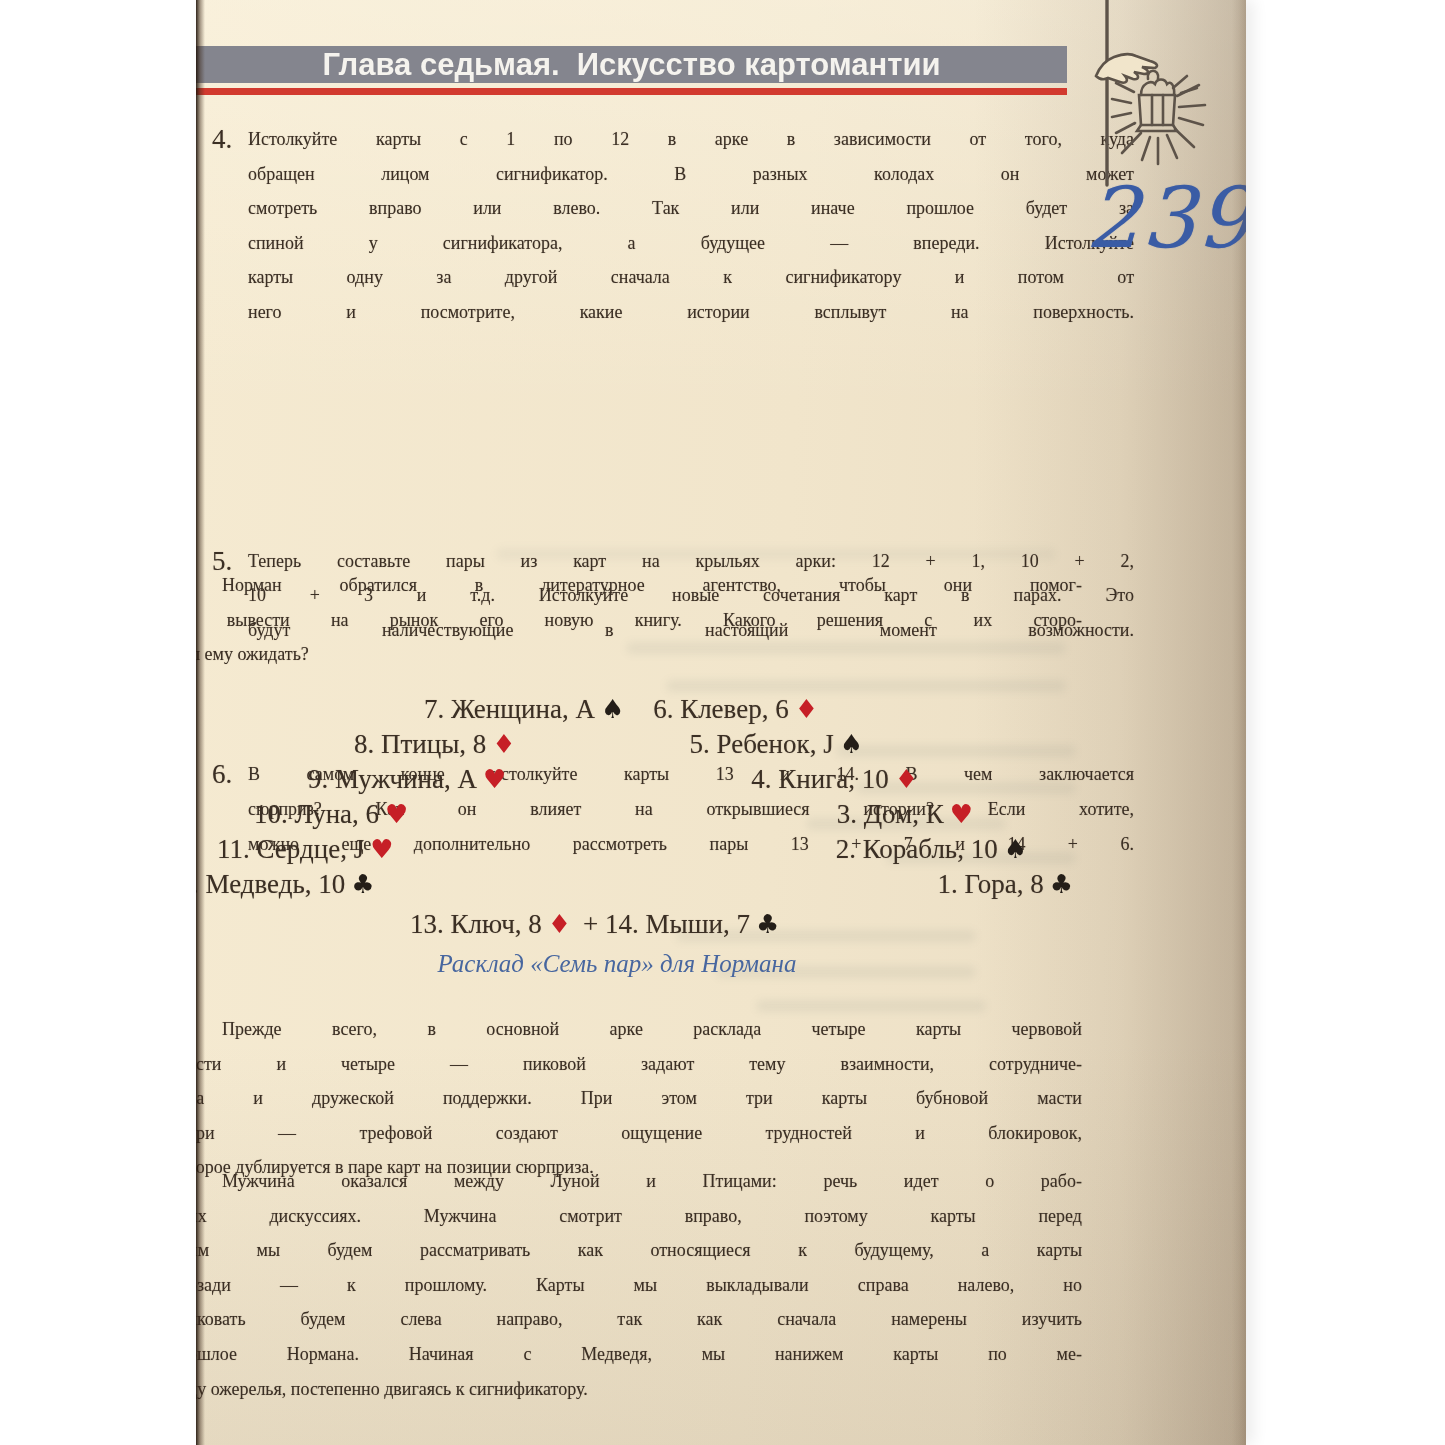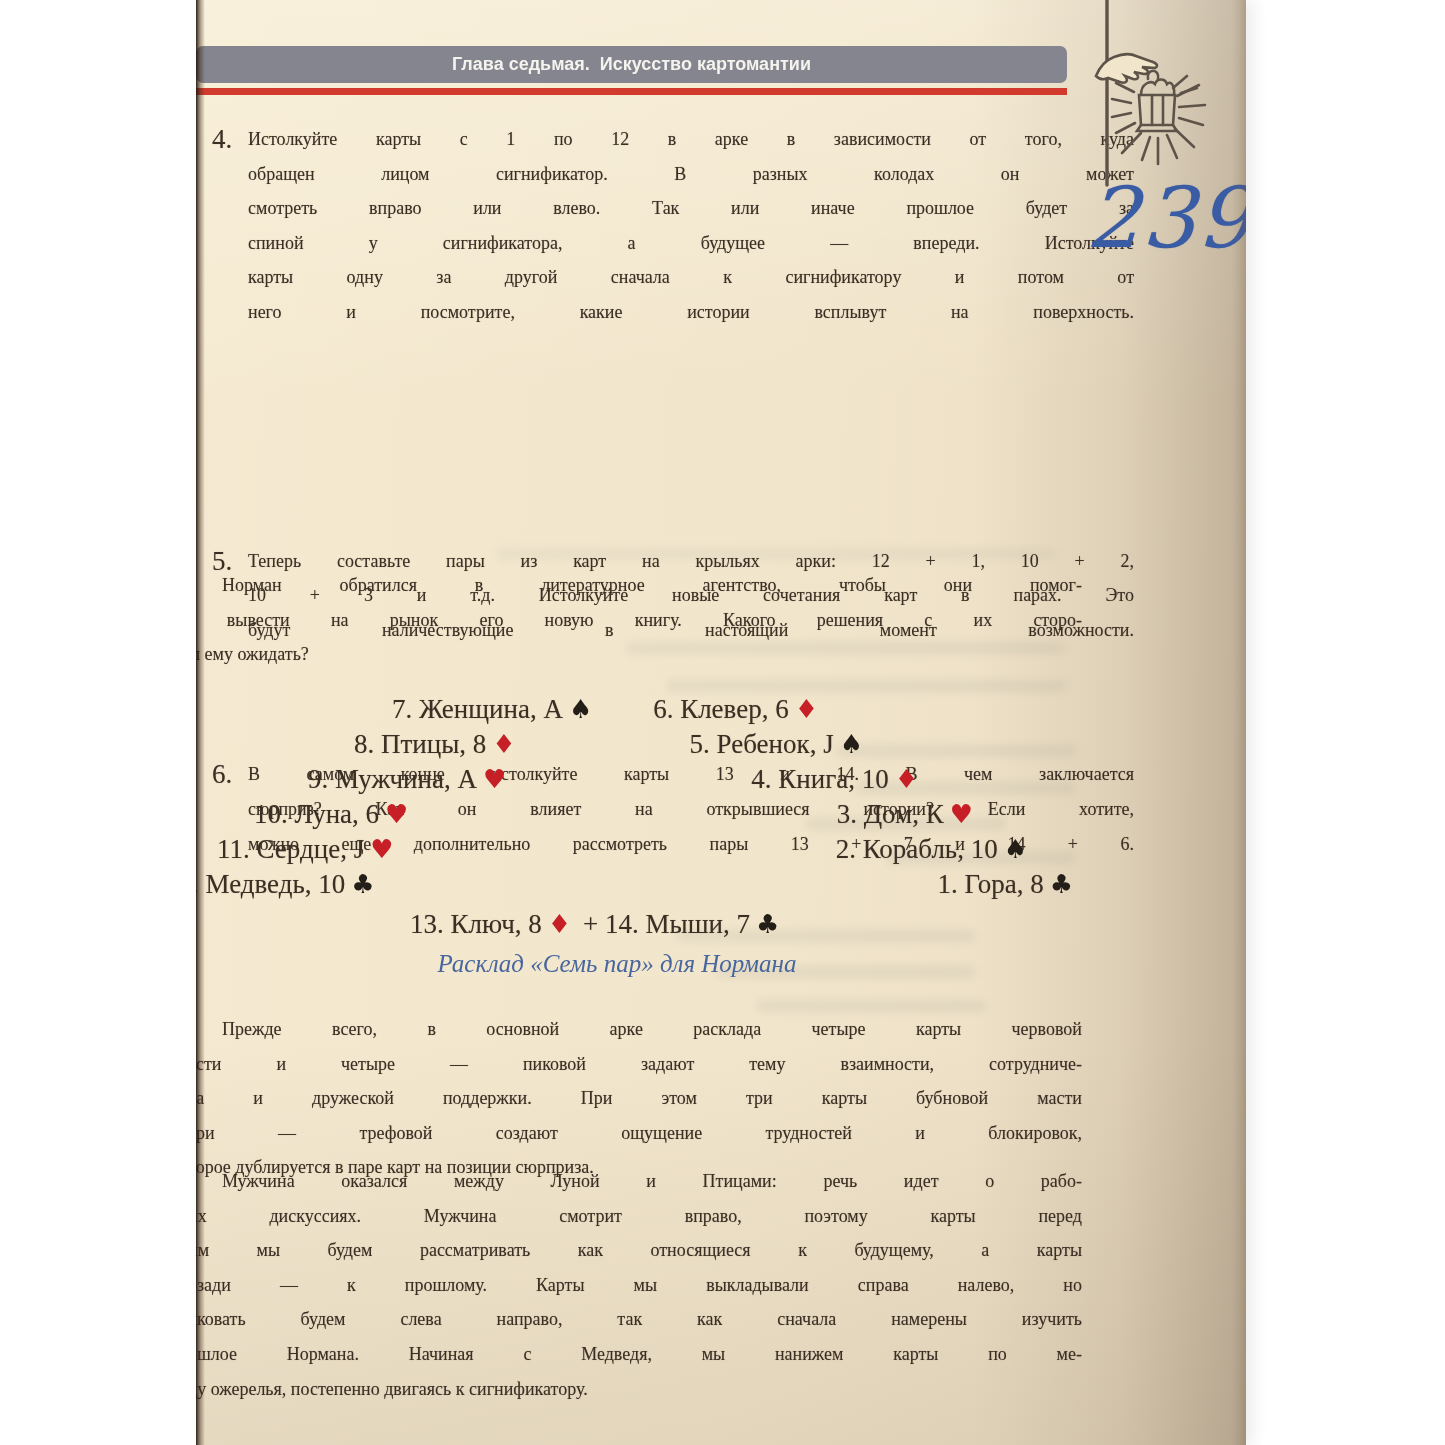--- a/index.html
+++ b/index.html
@@ -11,39 +11,39 @@
           linear-gradient(180deg, rgba(255,250,235,0.40) 0%, rgba(0,0,0,0) 28%, rgba(0,0,0,0) 72%, rgba(90,70,50,0.10) 100%),
           linear-gradient(93deg, #f5ead1 0%, #f1e5cb 55%, #ecdfc5 85%, #e7d9bf 100%);
         box-shadow: 8px 0 14px rgba(0,0,0,0.07);}
   .page::before{content:"";position:absolute;left:0;top:0;bottom:0;width:9px;z-index:9;
         background:linear-gradient(90deg, rgba(33,21,12,0.92) 0%, rgba(60,40,25,0.45) 45%, rgba(90,70,50,0) 100%);}
   .page::after{content:"";position:absolute;right:0;top:0;bottom:0;width:14px;z-index:9;
         background:linear-gradient(270deg, rgba(110,88,66,0.30), rgba(110,88,66,0.10) 55%, rgba(110,88,66,0) 100%);}
 
   .hbar{position:absolute;left:0;top:46px;width:871px;height:37px;background:#84858e;
         color:#f5f3ee;text-align:center;font-family:"Liberation Sans",sans-serif;
-        font-weight:700;font-size:18px;line-height:37px;border-radius:7px;}
+        font-weight:700;font-size:31px;line-height:37px;}
   .hbar span{white-space:pre;}
   .hrule{position:absolute;left:0;top:88px;width:871px;height:7px;background:#d23a2e;}
 
   .block{position:absolute;left:0;width:886px;}
   .ln{font-size:18px;line-height:34.6px;color:#3b2f24;text-align:justify;text-align-last:justify;
       text-shadow:0 0 1px rgba(59,47,36,0.35);}
   .ln.last{text-align-last:left;}
   .ln.indent{text-indent:26px;}
   .ln.cut{margin-left:-8px;}
   .ln.cut2{margin-left:-20px;}
   .li{position:relative;padding-left:52px;}
   .li .marker{position:absolute;left:16px;top:0;font-size:27px;line-height:34.6px;color:#3b2f24;
       text-shadow:0 0 1px rgba(59,47,36,0.35);}
 
   .spread{position:absolute;left:0;top:694px;width:886px;}
   .sr{position:relative;height:35px;font-size:27px;color:#3b2f24;}
   .sr .cl,.sr .cr{position:absolute;white-space:nowrap;text-shadow:0 0 1px rgba(59,47,36,0.35);}
-  .sr1 .cl{left:196px}.sr1 .cr{right:264px}
+  .sr1 .cl{left:228px}.sr1 .cr{right:264px}
   .sr2 .cl{left:158px}.sr2 .cr{right:219px}
   .sr3 .cl{left:112px}.sr3 .cr{right:164px}
   .sr4 .cl{left:58px} .sr4 .cr{right:109px}
   .sr5 .cl{left:21px} .sr5 .cr{right:55px}
   .sr6 .cl{left:-4px} .sr6 .cr{right:9px}
   .suit{font-family:"DejaVu Sans",sans-serif;font-size:26px;margin-left:6px;text-shadow:none;}
   .suit.red{color:#c61f26}
   .suit.black{color:#241e18}
   .pair-line{position:absolute;left:214px;top:215px;font-size:27px;color:#3b2f24;white-space:nowrap;
       text-shadow:0 0 1px rgba(59,47,36,0.35);}

